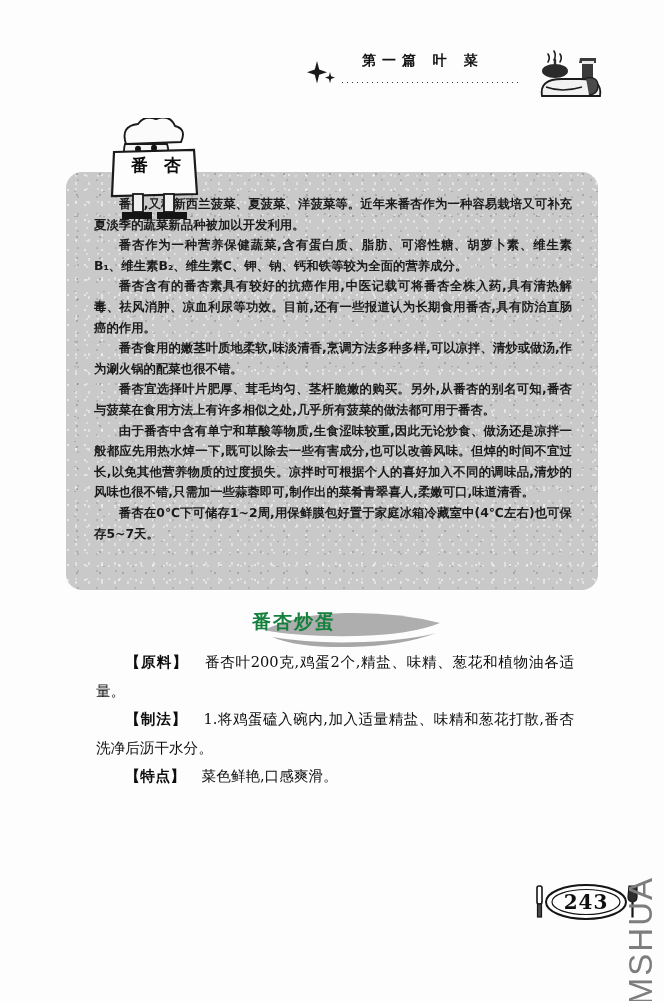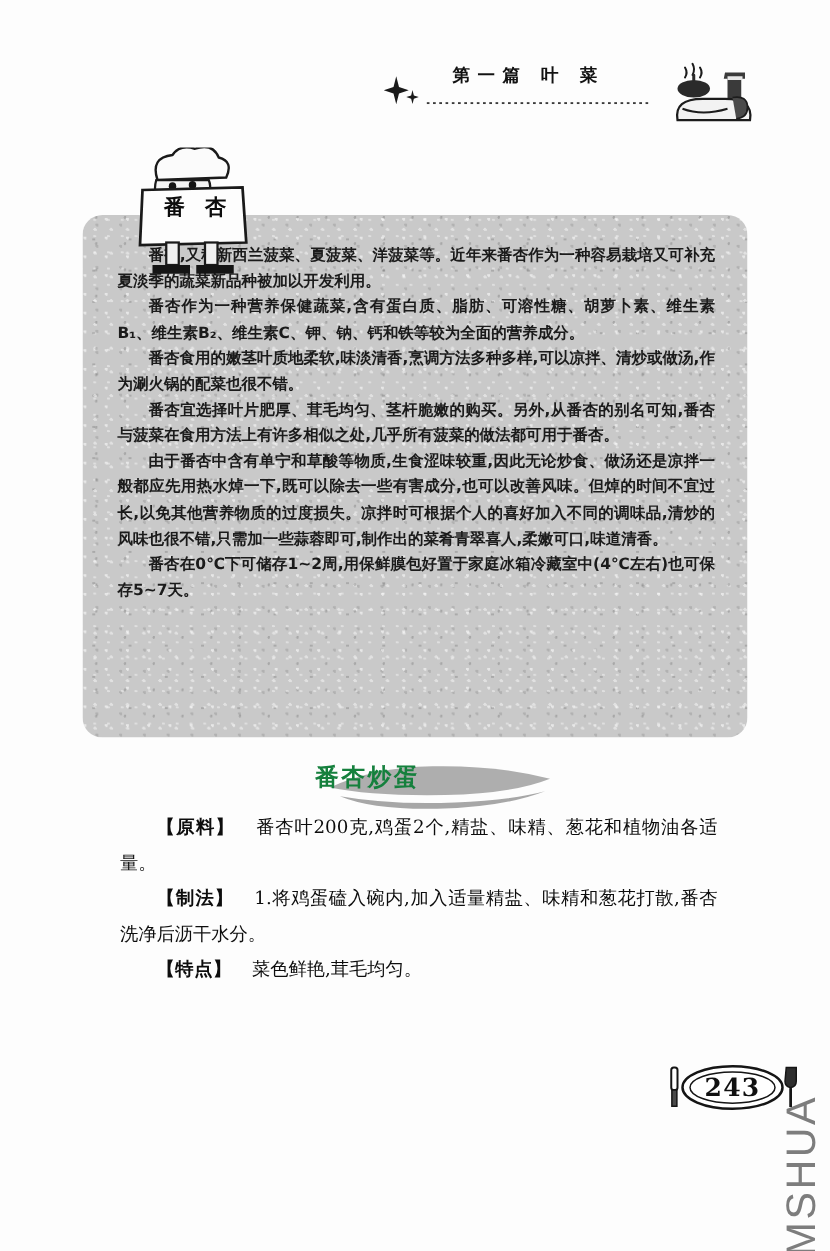--- a/index.html
+++ b/index.html
@@ -156,21 +156,21 @@
   .sec-label {
     font-weight: bold;
     letter-spacing: 0.5px;
   }
   .sec-gap { display: inline-block; width: 1.1em; }
 
   
   .folio {
     position: absolute;
     left: 528px;
-    top: 848px;
+    top: 880px;
     width: 116px;
     height: 44px;
   }
   .folio-num {
     position: absolute;
     left: 0;
     top: 0;
     width: 116px;
     height: 44px;
     display: flex;
@@ -227,20 +227,21 @@
       <path d="M18 48 q-3 -17 20 -17 h18 q23 0 20 17 z" fill="#f2f2f2" stroke="#1c1c1c" stroke-width="1.8"></path>
       <path d="M22 39 q16 6 36 0" fill="none" stroke="#1c1c1c" stroke-width="1.5"></path>
       <path d="M62 30 q12 -2 12 8 q0 8 -9 9" fill="#4a4a4a" stroke="#1c1c1c" stroke-width="1.4"></path>
     </svg>
   </div>
 
   <div class="info-panel">
     <div class="panel-text">
       <p>番杏,又称新西兰菠菜、夏菠菜、洋菠菜等。近年来番杏作为一种容易栽培又可补充夏淡季的蔬菜新品种被加以开发利用。</p>
       <p>番杏作为一种营养保健蔬菜,含有蛋白质、脂肪、可溶性糖、胡萝卜素、维生素B₁、维生素B₂、维生素C、钾、钠、钙和铁等较为全面的营养成分。</p>
+      <p>番杏含有的番杏素具有较好的抗癌作用,中医记载可将番杏全株入药,具有清热解毒、祛风消肿、凉血利尿等功效。目前,还有一些报道认为长期食用番杏,具有防治直肠癌的作用。</p>
       <p>番杏食用的嫩茎叶质地柔软,味淡清香,烹调方法多种多样,可以凉拌、清炒或做汤,作为涮火锅的配菜也很不错。</p>
       <p>番杏宜选择叶片肥厚、茸毛均匀、茎杆脆嫩的购买。另外,从番杏的别名可知,番杏与菠菜在食用方法上有许多相似之处,几乎所有菠菜的做法都可用于番杏。</p>
       <p>由于番杏中含有单宁和草酸等物质,生食涩味较重,因此无论炒食、做汤还是凉拌一般都应先用热水焯一下,既可以除去一些有害成分,也可以改善风味。但焯的时间不宜过长,以免其他营养物质的过度损失。凉拌时可根据个人的喜好加入不同的调味品,清炒的风味也很不错,只需加一些蒜蓉即可,制作出的菜肴青翠喜人,柔嫩可口,味道清香。</p>
       <p>番杏在0℃下可储存1~2周,用保鲜膜包好置于家庭冰箱冷藏室中(4℃左右)也可保存5~7天。</p>
     </div>
   </div>
 
   <div class="chef">
     <svg viewBox="0 0 150 112" width="150" height="112">
 
@@ -273,21 +274,21 @@
   </div>
 
   <div class="recipe-body">
     <p class="r-indent">
       <span class="sec-label">【原料】</span><span class="sec-gap"></span><span>番杏叶200克,鸡蛋2个,精盐、味精、葱花和植物油各适量。</span>
     </p>
     <p class="r-indent">
       <span class="sec-label">【制法】</span><span class="sec-gap"></span><span>1.将鸡蛋磕入碗内,加入适量精盐、味精和葱花打散,番杏洗净后沥干水分。</span>
     </p>
     <p class="r-indent">
-      <span class="sec-label">【特点】</span><span class="sec-gap"></span><span>菜色鲜艳,茸毛均匀。</span>
+      <span class="sec-label">【特点】</span><span class="sec-gap"></span><span>菜色鲜艳,口感爽滑。</span>
     </p>
   </div>
 
   <div class="folio">
     <svg viewBox="0 0 116 44" width="116" height="44">
       <ellipse cx="58" cy="22" rx="40" ry="17" fill="#ffffff" stroke="#151515" stroke-width="2"></ellipse>
       <ellipse cx="58" cy="22" rx="34" ry="12.5" fill="none" stroke="#151515" stroke-width="1.2"></ellipse>
       <g>
         <rect x="9" y="6" width="5" height="18" rx="2" fill="#ffffff" stroke="#151515" stroke-width="1.6"></rect>
         <rect x="9.5" y="24" width="4" height="13" fill="#4a4a4a" stroke="#151515" stroke-width="1.2"></rect>

